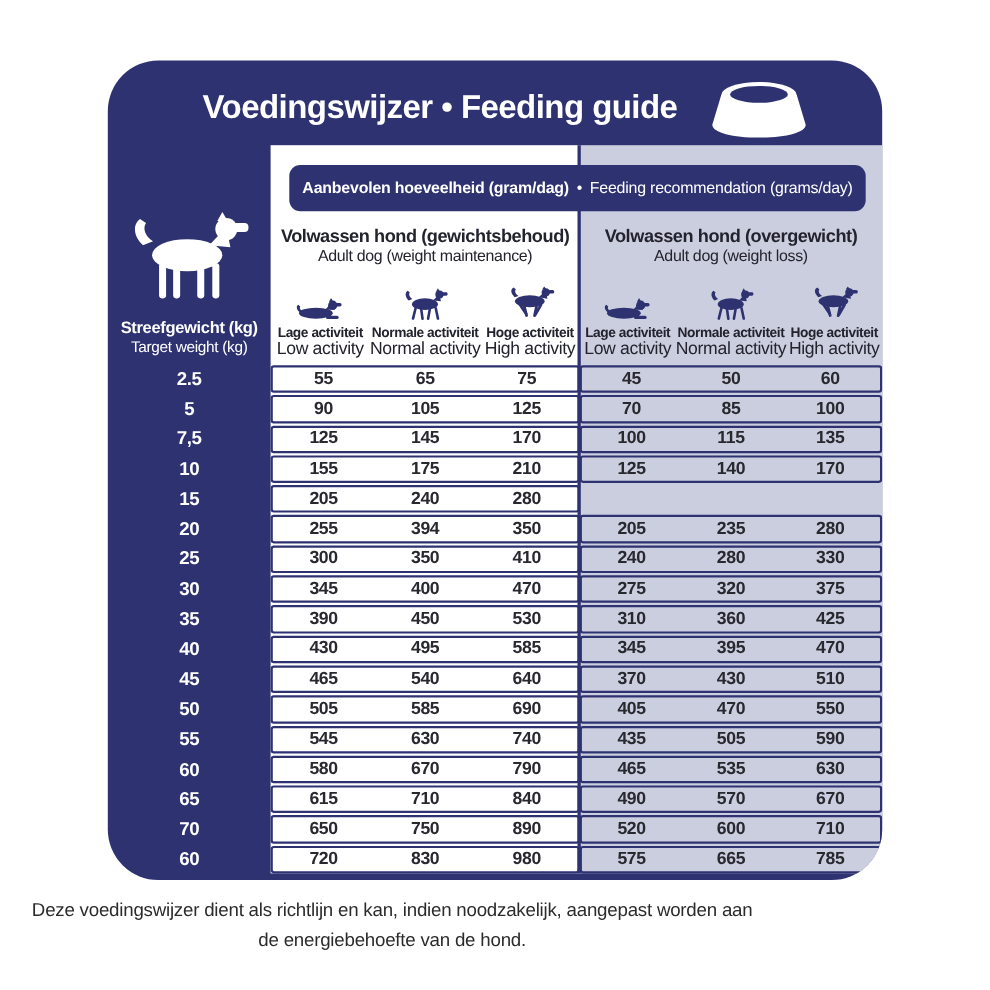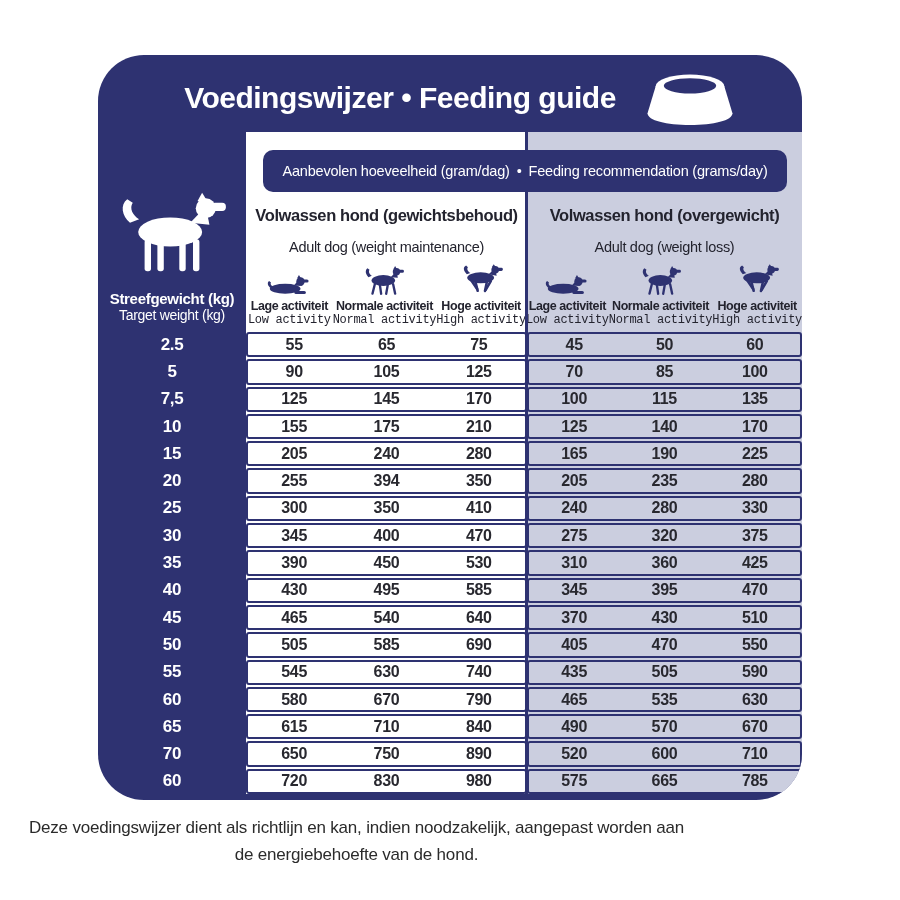--- a/index.html
+++ b/index.html
@@ -42,34 +42,34 @@
   .table-area::after {
     content:""; position:absolute; left:279px; top:0; bottom:0; width:3px;
     background:var(--navy,#2E3271);
   }
   .rec-bar {
     position:absolute; left:17px; top:18px; width:524px; height:42px; z-index:2;
     background:var(--navy,#2E3271); border-radius:10px;
     display:flex; align-items:center; justify-content:center; gap:7px;
     color:#fff; font-size:14.5px; letter-spacing:-0.2px; white-space:nowrap;
   }
-  .rec-bar .rb-bold { font-weight:normal; }
+  .rec-bar .rb-bold { font-weight:bold; }
   .group-headers { position:absolute; top:74px; left:0; right:0; display:flex; text-align:center; color:#23232e; }
   .gh { display:flex; flex-direction:column; justify-content:flex-end; }
   .gh-left { width:281px; } .gh-right { flex:1; }
   .g-bold { font-size:16.5px; font-weight:bold; letter-spacing:-0.4px; }
-  .g-sub  { font-size:14.5px; letter-spacing:-0.3px; margin-top:14px; }
+  .g-sub  { font-size:14.5px; letter-spacing:-0.3px; margin-top:0; }
 
   .activity-row { position:absolute; top:124px; left:0; right:0; height:76px; display:flex; }
   .act-group { display:flex; }
   .act-group.left { width:281px; } .act-group.right { flex:1; }
   .act-cell { flex:1; display:flex; flex-direction:column; align-items:center;
               justify-content:flex-end; padding-bottom:5px; overflow:visible; }
   .act-bold { font-size:12.5px; font-weight:bold; color:#23232e; letter-spacing:-0.4px; white-space:nowrap; }
-  .act-sub  { font-size:12px; color:#23232e; letter-spacing:-0.3px; white-space:nowrap;font-family:Liberation Mono, monospace; }
+  .act-sub  { font-size:16px; color:#23232e; letter-spacing:-0.3px; white-space:nowrap; }
   .act-cell svg { margin-bottom:3px; }
 
   .data-rows {
     position:absolute; left:0; right:0; top:200px; height:462px;
     display:flex; flex-direction:column; gap:2px;
   }
   .drow { flex:1; display:flex; }
   .dbox { display:flex; border:2px solid var(--navy,#2E3271); border-radius:3px; }
   .dbox.white { width:281px; background:#ffffff; }
   .dbox.lav   { flex:1; background:var(--lav,#CBCEDF); }
@@ -303,25 +303,20 @@
                 <div class="dcell">140</div>
                 <div class="dcell">170</div>
               </div>
             </div>
             <div class="drow">
               <div class="dbox white">
                 <div class="dcell">205</div>
                 <div class="dcell">240</div>
                 <div class="dcell">280</div>
               </div>
-              <div class="dbox lav">
-                <div class="dcell">165</div>
-                <div class="dcell">190</div>
-                <div class="dcell">225</div>
-              </div>
             </div>
             <div class="drow">
               <div class="dbox white">
                 <div class="dcell">255</div>
                 <div class="dcell">394</div>
                 <div class="dcell">350</div>
               </div>
               <div class="dbox lav">
                 <div class="dcell">205</div>
                 <div class="dcell">235</div>

